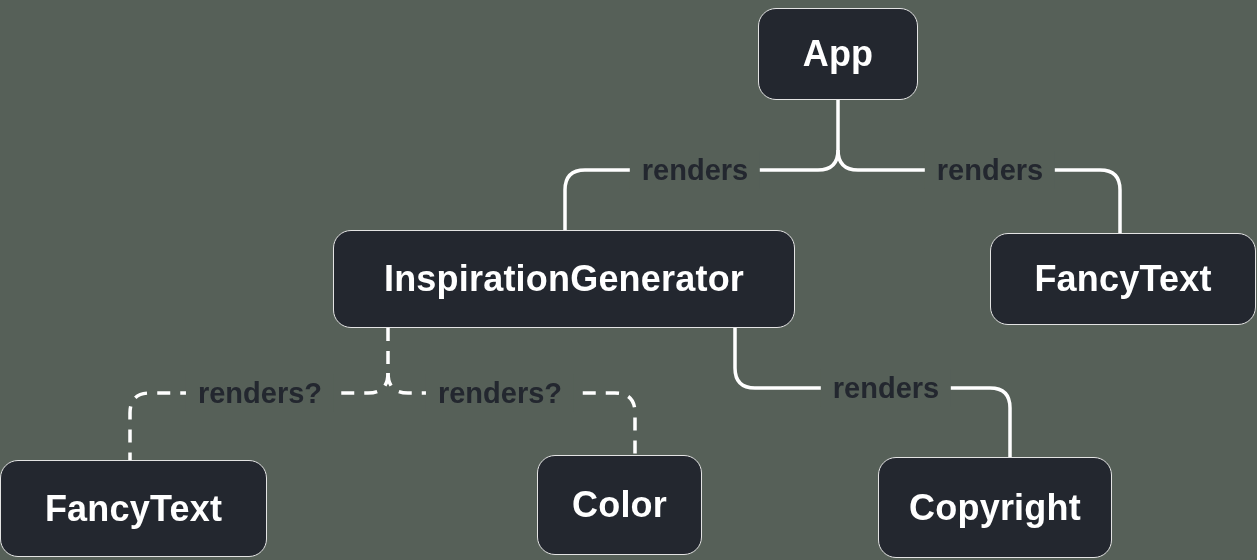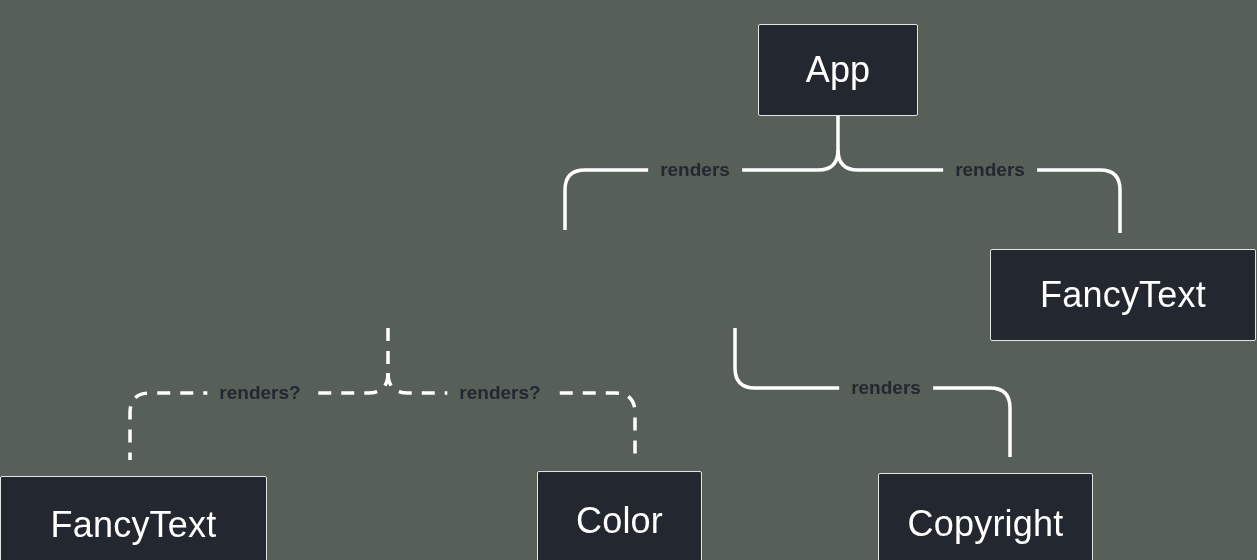--- a/index.html
+++ b/index.html
@@ -25,42 +25,41 @@
   .edges-svg path{
     fill:none;stroke:var(--line);stroke-width:3.5px;
   }
   .edges-svg path.dashed{
     stroke-dasharray:13 10;
   }
   .node{
     position:absolute;z-index:2;
     background:var(--node-fill);
     border:1.5px solid var(--node-border);
-    border-radius:2px;
+    border-radius:18px;
     color:var(--node-text);
     display:flex;align-items:center;justify-content:center;
-    font-size:36px;font-weight:400;letter-spacing:.2px;
+    font-size:36px;font-weight:700;letter-spacing:.2px;
     white-space:nowrap;
-    margin-top:16px;
   }
   .edge-label{
     position:absolute;z-index:3;
     transform:translate(-50%,-50%);
     background:var(--bg);
     color:var(--label-text);
-    font-size:19px;font-weight:700;
+    font-size:29px;font-weight:700;
     padding:2px 12px;white-space:nowrap;
   }
   
   .node-app{left:758px;top:8px;width:160px;height:92px;}
   .node-inspiration-generator{left:333px;top:230px;width:462px;height:98px;}
   .node-fancy-text-top{left:990px;top:233px;width:266px;height:92px;}
   .node-fancy-text-bottom{left:0px;top:460px;width:267px;height:97px;}
   .node-color{left:537px;top:455px;width:165px;height:100px;}
-  .node-copyright{left:878px;top:457px;width:215px;height:101px;}
+  .node-copyright{left:878px;top:457px;width:234px;height:101px;}
   
   .lbl-app-ig{left:695px;top:170px;}
   .lbl-app-ft{left:990px;top:170px;}
   .lbl-ig-ft{left:260px;top:393px;}
   .lbl-ig-color{left:500px;top:393px;}
   .lbl-ig-copyright{left:886px;top:388px;}
 </style>
 </head>
 <body>
 
@@ -81,20 +80,23 @@
 
   <div class="edge-label lbl-app-ig">renders</div>
   <div class="edge-label lbl-app-ft">renders</div>
   <div class="edge-label lbl-ig-ft">renders?</div>
   <div class="edge-label lbl-ig-color">renders?</div>
   <div class="edge-label lbl-ig-copyright">renders</div>
 
   <div class="node node-app">
     <span>App</span>
   </div>
+  <div class="node node-inspiration-generator">
+    <span>InspirationGenerator</span>
+  </div>
   <div class="node node-fancy-text-top">
     <span>FancyText</span>
   </div>
   <div class="node node-fancy-text-bottom">
     <span>FancyText</span>
   </div>
   <div class="node node-color">
     <span>Color</span>
   </div>
   <div class="node node-copyright">

